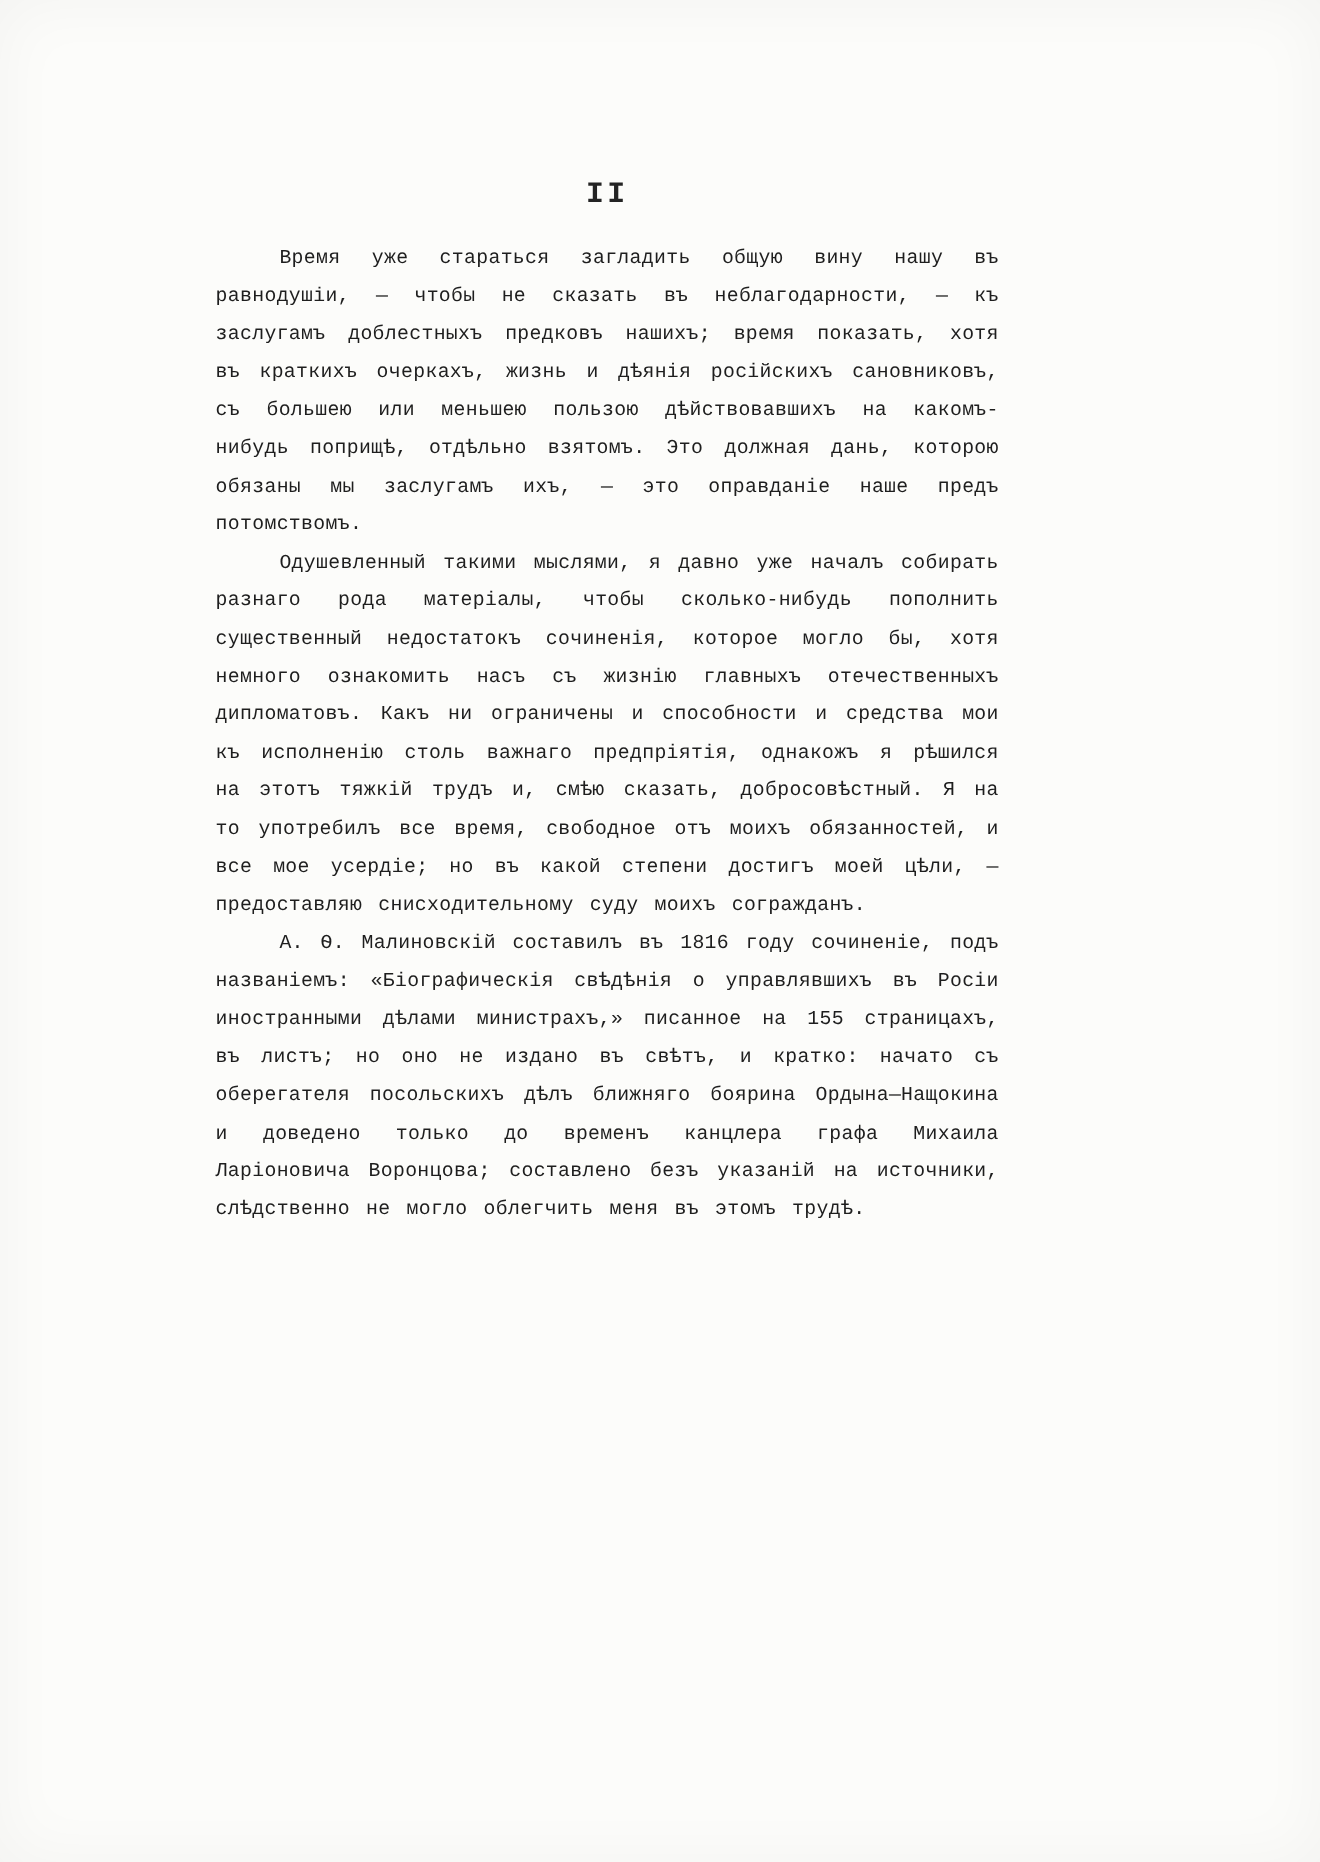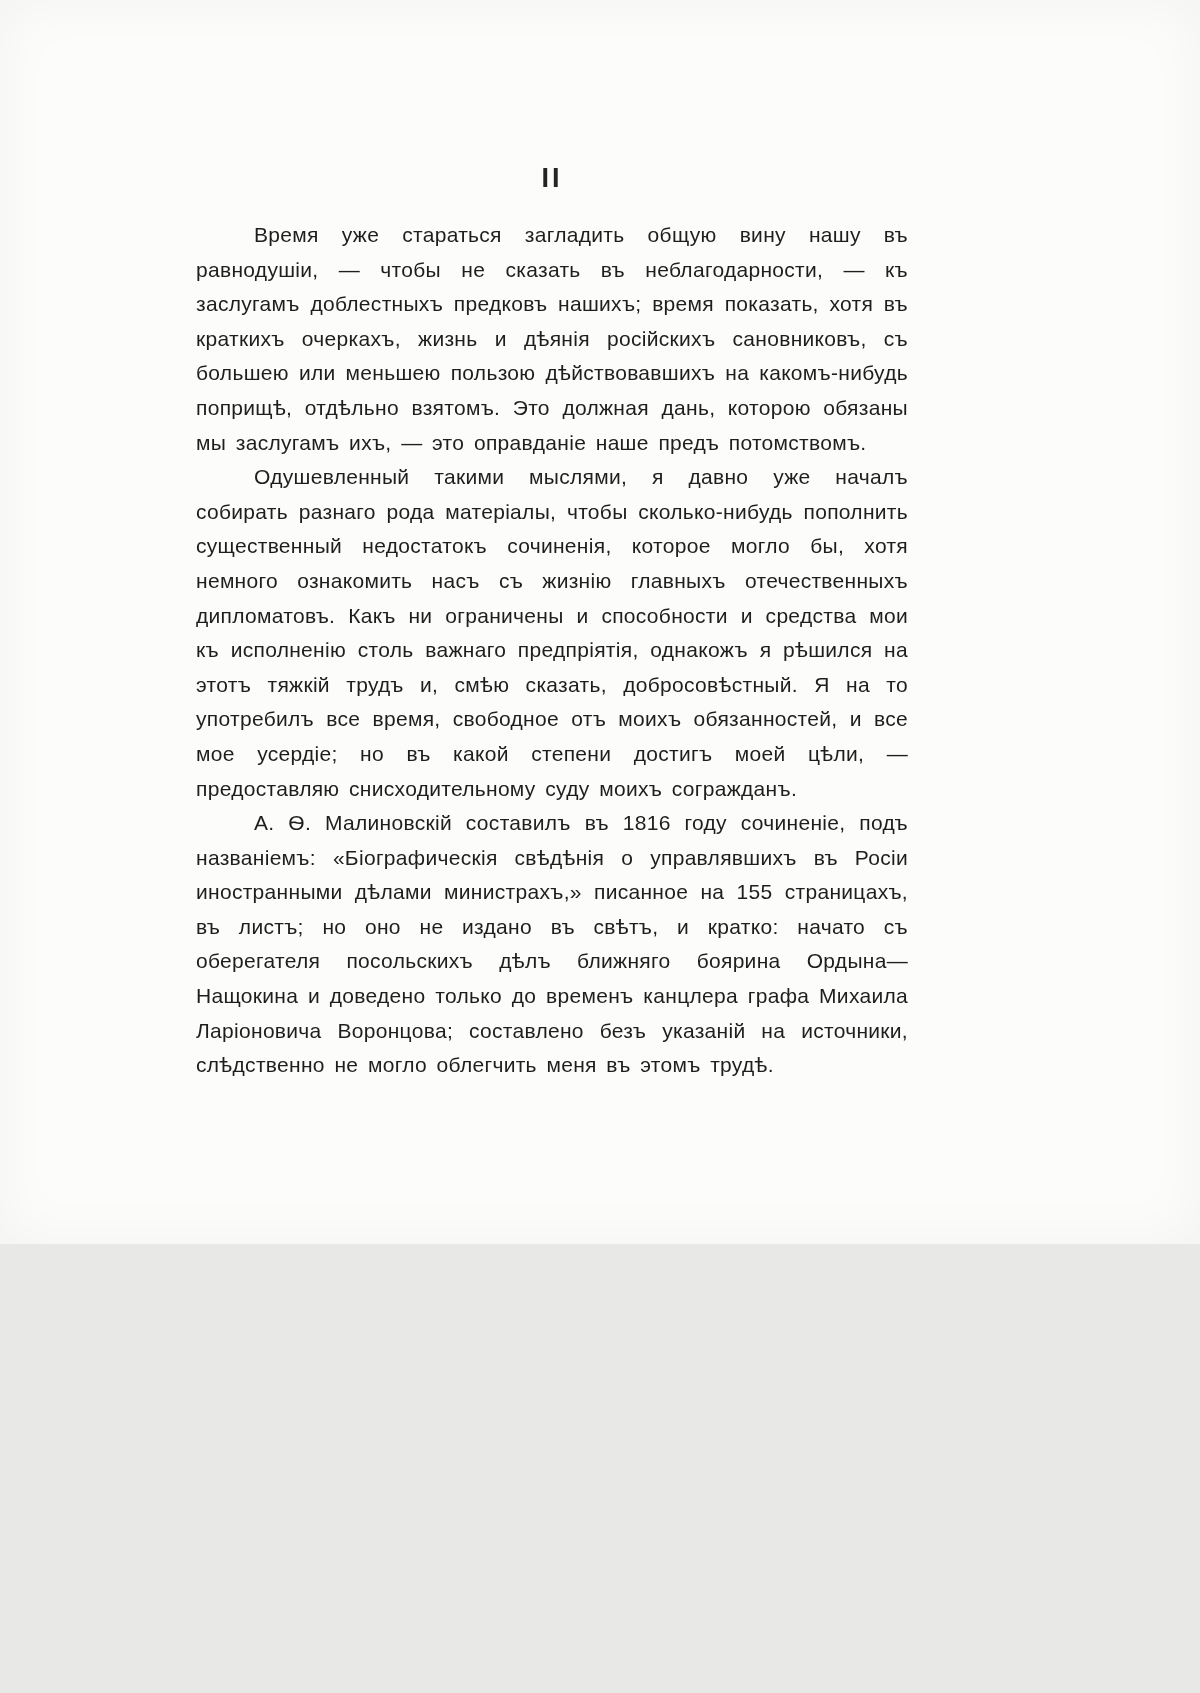--- a/index.html
+++ b/index.html
@@ -3,25 +3,25 @@
 <meta charset="utf-8">
 <style>
   html, body {
     margin: 0;
     padding: 0;
     background: #e8e8e6;
   }
   .page {
     position: relative;
     width: 1200px;
-    height: 1244px;
+    height: 1693px;
     margin: 0 auto;
     background: #fcfcfa;
     box-shadow: inset 0 0 60px rgba(0,0,0,0.04);
-    font-family: Liberation Sans, sans-serif;
+    font-family: Liberation Mono, monospace;
     color: #1e1e1e;
     overflow: hidden;
   }
   .page-number {
     position: absolute;
     top: 163px;
     left: 196px;
     width: 712px;
     text-align: center;
     font-size: 27px;
@@ -31,21 +31,21 @@
   }
   .text-block {
     position: absolute;
     top: 218px;
     left: 196px;
     width: 712px;
   }
   .text-block p {
     margin: 0;
     padding: 0;
-    font-size: 21px;
+    font-size: 18px;
     line-height: 34.6px;
     text-align: justify;
     text-indent: 58px;
     word-spacing: 3.5px;
     letter-spacing: 0.3px;
   }
 </style>
 </head>
 <body>
 

